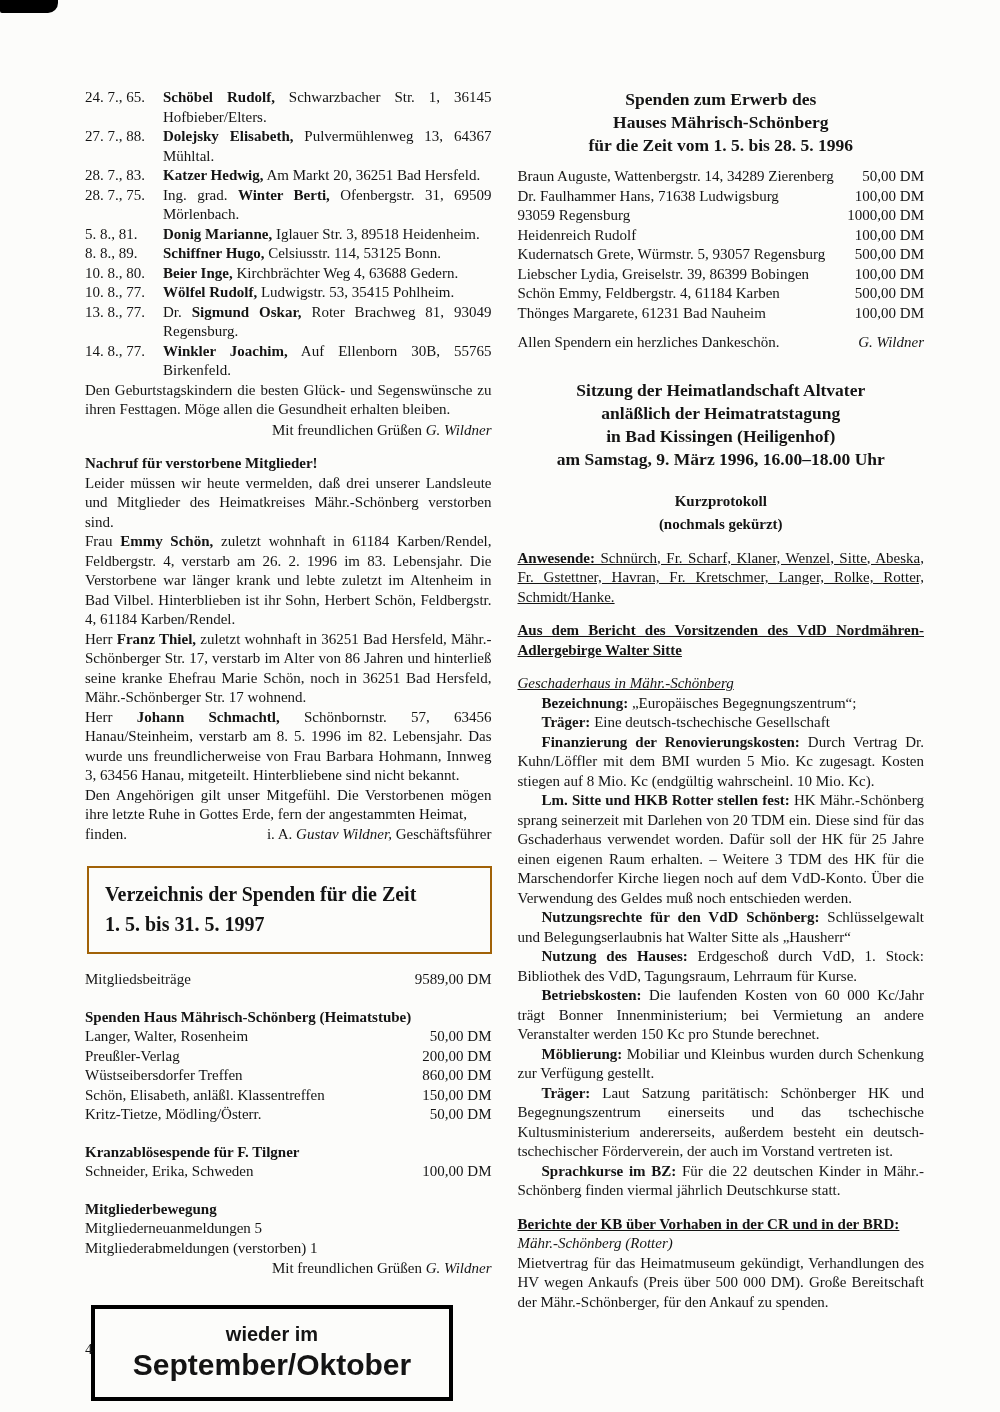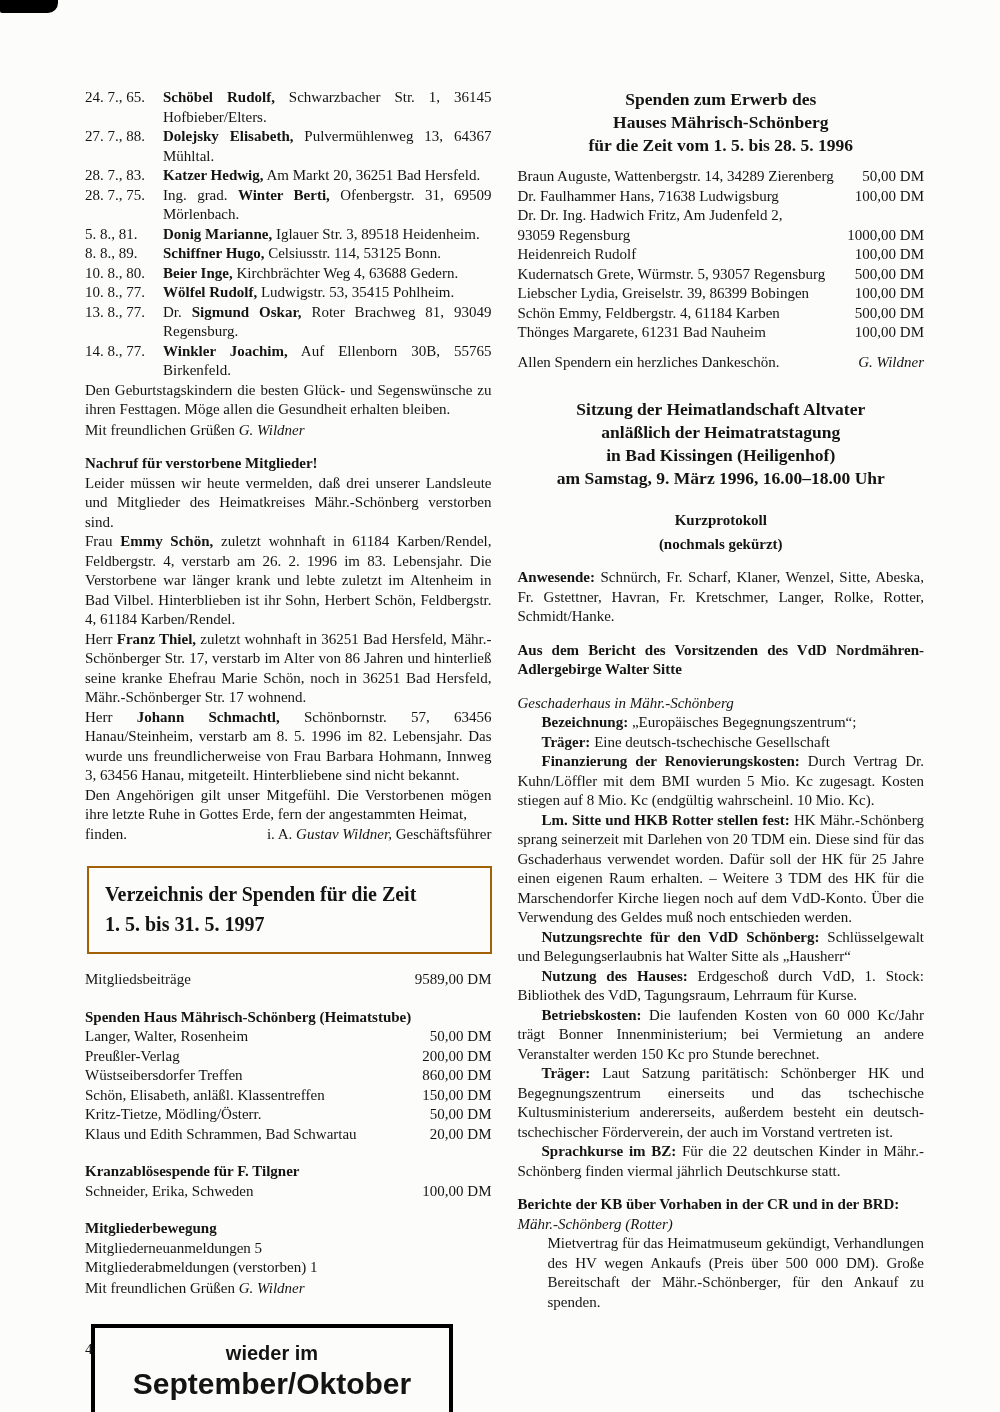--- a/index.html
+++ b/index.html
@@ -10,21 +10,21 @@
     font-family:"Liberation Serif", serif;
     font-size:15px; line-height:19.5px;
     position:relative;
   }
   .scan-mark { position:absolute; top:0; left:0; width:58px; height:13px; background:#000; border-radius:0 0 10px 2px; }
   .columns { display:flex; gap:26px; padding:88px 76px 0 85px; }
   .col { flex:1; min-width:0; }
   .b { font-weight:bold; }
   .i { font-style:italic; }
   .just { text-align:justify; }
-  .sig { text-align:left; margin-top:1px; }
+  .sig { text-align:right; margin-top:1px; }
 
   
   .bday-row { display:flex; }
   .bday-date { width:78px; flex-shrink:0; }
   .bday-body { flex:1; text-align:justify; }
 
   
   .h-bold { font-weight:bold; margin-top:14px; }
   .rc-title { font-weight:bold; font-size:17.5px; line-height:23px; text-align:center; }
   .rc-sub { font-weight:bold; text-align:center; margin-top:21px; }
@@ -45,24 +45,24 @@
     padding:12px 8px 14px; text-align:center;
     font-family:"Liberation Sans", sans-serif; font-weight:bold;
   }
   .dh1 { font-size:33px; line-height:38px; letter-spacing:7px; }
   .dh2 { font-size:20px; line-height:26px; }
   .dh3 { font-size:30px; line-height:36px; }
 
   .page-number { position:absolute; left:85px; top:1340px; font-size:15px; }
 
   .item { text-align:justify; text-indent:24px; }
-  .kb-par { text-align:justify; margin-left:30px; }
+  .kb-par { text-align:justify; }
   .mt6 { margin-top:10px; }
   .mt10 { margin-top:10px; }
-  .mt14 { margin-top:14px; }
+  .mt14 { margin-top:14px;text-decoration:underline; }
   .mt18 { margin-top:18px; }
   .mt26 { margin-top:26px; }
 </style>
 </head>
 <body>
 
 <div class="scan-mark"></div>
 
 <div class="columns">
 
@@ -150,24 +150,20 @@
           <span class="amt">860,00 DM</span>
         </div>
       <div class="amt-row">
           <span>Schön, Elisabeth, anläßl. Klassentreffen</span>
           <span class="amt">150,00 DM</span>
         </div>
       <div class="amt-row">
           <span>Kritz-Tietze, Mödling/Österr.</span>
           <span class="amt">50,00 DM</span>
         </div>
-      <div class="amt-row">
-          <span>Klaus und Edith Schrammen, Bad Schwartau</span>
-          <span class="amt">20,00 DM</span>
-        </div>
     </div>
 
     <div class="b mt18">Kranzablösespende für F. Tilgner</div>
     <div class="amt-row">
         <span>Schneider, Erika, Schweden</span>
         <span class="amt">100,00 DM</span>
       </div>
 
     <div class="b mt18">Mitgliederbewegung</div>
     <div>Mitgliederneuanmeldungen 5</div>
@@ -190,24 +186,20 @@
     </div>
 
     <div class="mt6">
       <div class="amt-row">
           <span>Braun Auguste, Wattenbergstr. 14, 34289 Zierenberg</span>
           <span class="amt">50,00 DM</span>
         </div>
       <div class="amt-row">
           <span>Dr. Faulhammer Hans, 71638 Ludwigsburg</span>
           <span class="amt">100,00 DM</span>
-        </div>
-      <div class="amt-row">
-          <span>Dr. Dr. Ing. Hadwich Fritz, Am Judenfeld 2,</span>
-          <span class="amt"></span>
         </div>
       <div class="amt-row">
           <span>93059 Regensburg</span>
           <span class="amt">1000,00 DM</span>
         </div>
       <div class="amt-row">
           <span>Heidenreich Rudolf</span>
           <span class="amt">100,00 DM</span>
         </div>
       <div class="amt-row">
@@ -249,20 +241,21 @@
     <p class="i mt14">Geschaderhaus in Mähr.-Schönberg</p>
 
     <div>
       <p class="item"><span class="b">Bezeichnung:</span><span> „Europäisches Begegnungszentrum“;</span></p>
       <p class="item"><span class="b">Träger:</span><span> Eine deutsch-tschechische Gesellschaft</span></p>
       <p class="item"><span class="b">Finanzierung der Renovierungskosten:</span><span> Durch Vertrag Dr. Kuhn/Löffler mit dem BMI wurden 5 Mio. Kc zugesagt. Kosten stiegen auf 8 Mio. Kc (endgültig wahrscheinl. 10 Mio. Kc).</span></p>
       <p class="item"><span class="b">Lm. Sitte und HKB Rotter stellen fest:</span><span> HK Mähr.-Schönberg sprang seinerzeit mit Darlehen von 20 TDM ein. Diese sind für das Gschaderhaus verwendet worden. Dafür soll der HK für 25 Jahre einen eigenen Raum erhalten. – Weitere 3 TDM des HK für die Marschendorfer Kirche liegen noch auf dem VdD-Konto. Über die Verwendung des Geldes muß noch entschieden werden.</span></p>
       <p class="item"><span class="b">Nutzungsrechte für den VdD Schönberg:</span><span> Schlüsselgewalt und Belegungserlaubnis hat Walter Sitte als „Hausherr“</span></p>
       <p class="item"><span class="b">Nutzung des Hauses:</span><span> Erdgeschoß durch VdD, 1. Stock: Bibliothek des VdD, Tagungsraum, Lehrraum für Kurse.</span></p>
       <p class="item"><span class="b">Betriebskosten:</span><span> Die laufenden Kosten von 60 000 Kc/Jahr trägt Bonner Innenministerium; bei Vermietung an andere Veranstalter werden 150 Kc pro Stunde berechnet.</span></p>
+      <p class="item"><span class="b">Möblierung:</span><span> Mobiliar und Kleinbus wurden durch Schenkung zur Verfügung gestellt.</span></p>
       <p class="item"><span class="b">Träger:</span><span> Laut Satzung paritätisch: Schönberger HK und Begegnungszentrum einerseits und das tschechische Kultusministerium andererseits, außerdem besteht ein deutsch-tschechischer Förderverein, der auch im Vorstand vertreten ist.</span></p>
       <p class="item"><span class="b">Sprachkurse im BZ:</span><span> Für die 22 deutschen Kinder in Mähr.-Schönberg finden viermal jährlich Deutschkurse statt.</span></p>
     </div>
 
     <p class="b just mt14">Berichte der KB über Vorhaben in der CR und in der BRD:</p>
     <p class="i">Mähr.-Schönberg (Rotter)</p>
     <p class="kb-par">Mietvertrag für das Heimatmuseum gekündigt, Verhandlungen des HV wegen Ankaufs (Preis über 500 000 DM). Große Bereitschaft der Mähr.-Schönberger, für den Ankauf zu spenden.</p>
 
   </div>
 </div>

